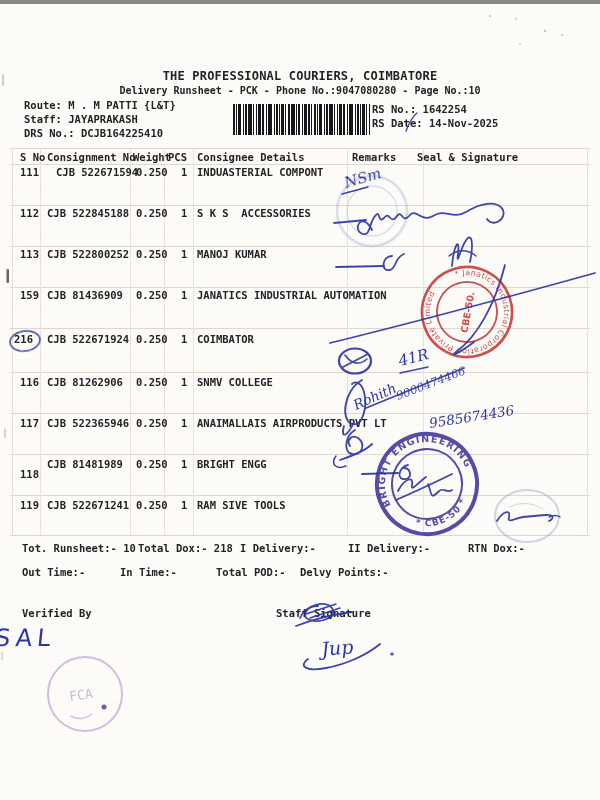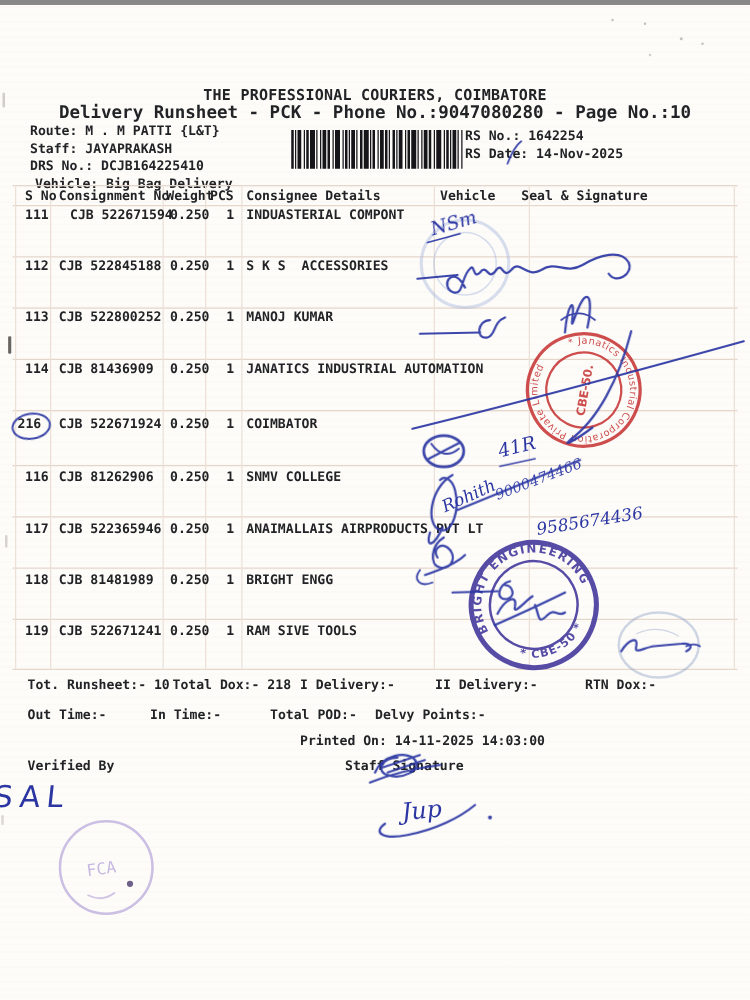--- a/index.html
+++ b/index.html
@@ -5,37 +5,36 @@
   html,body { margin:0; padding:0; background:#888; }
   .page {
     position:relative; width:600px; height:800px; margin:4px auto;
     background:#fdfcf9;
     background-image: repeating-linear-gradient(0deg, rgba(120,90,70,0.015) 0 1px, transparent 1px 6px);
     overflow:hidden;
     font-family:"DejaVu Sans Mono", monospace;
   }
   .t { position:absolute; font-weight:bold; font-size:10.5px; color:#222326; white-space:pre; line-height:13px; }
   .title { font-size:12px; letter-spacing:0.2px; left:0; right:0; text-align:center; }
-  .sub   { font-size:14px; left:0; right:0; text-align:center; }
+  .sub   { font-size:10px; left:0; right:0; text-align:center; }
   .hline { position:absolute; height:1px; background:#e5d6cb; }
   .vline { position:absolute; width:1px; background:#ece0d7; }
   .ink { position:absolute; left:0; top:0; pointer-events:none; }
 </style>
 </head>
 <body>
 
 <div class="page">
 
   <div class="t title" style="top:66px">THE PROFESSIONAL COURIERS, COIMBATORE</div>
   <div class="t sub" style="top:80px">Delivery Runsheet - PCK - Phone No.:9047080280 - Page No.:10</div>
 
   <div class="t" style="left:24px;top:95px">Route: M . M PATTI {L&amp;T}</div>
   <div class="t" style="left:24px;top:109px">Staff: JAYAPRAKASH</div>
   <div class="t" style="left:24px;top:123px">DRS No.: DCJB164225410</div>
-  <div class="t" style="left:28px;top:137px">Vehicle: Big Bag Delivery</div>
 
   <svg class="ink" style="left:232px;top:99px" width="140" height="33" viewBox="0 0 140 33">
     <path d="M1 16.5 H138" stroke="#15151a" stroke-width="31" stroke-dasharray="2 1 1 1 3 2 1 1 2 1 4 1 1 2 1 1 3 1 2 2 1 1 4 2 1 1 2 1 1 1 3 1 1 2 2 1 4 1 1 1 2 2 1 1 3 1 2 1 1 2"></path>
   </svg>
 
   <div class="t" style="left:372px;top:99px">RS No.: 1642254</div>
   <div class="t" style="left:372px;top:113px">RS Date: 14-Nov-2025</div>
 
   <div class="hline" style="left:10px;top:144px;width:580px"></div>
   <div class="hline" style="left:10px;top:160px;width:580px"></div>
@@ -56,21 +55,21 @@
   <div class="vline" style="left:347px;top:144px;height:387px"></div>
   <div class="vline" style="left:423px;top:144px;height:387px"></div>
   <div class="vline" style="left:587px;top:144px;height:387px"></div>
 
   <div>
     <span class="t" style="left:20px;top:147px">S No</span>
     <span class="t" style="left:47px;top:147px">Consignment No</span>
     <span class="t" style="left:133px;top:147px">Weight</span>
     <span class="t" style="left:168px;top:147px">PCS</span>
     <span class="t" style="left:197px;top:147px">Consignee Details</span>
-    <span class="t" style="left:352px;top:147px">Vehicle</span>
+    <span class="t" style="left:352px;top:147px">Remarks</span>
     <span class="t" style="left:417px;top:147px">Seal &amp; Signature</span>
   </div>
 
   <div>
     <span class="t" style="left:20px;top:162px">111</span>
     <span class="t" style="left:56px;top:162px">CJB 522671594</span>
     <span class="t" style="left:136px;top:162px">0.250</span>
     <span class="t" style="left:181px;top:162px">1</span>
     <span class="t" style="left:197px;top:162px">INDUASTERIAL COMPONT</span>
   </div>
@@ -82,21 +81,21 @@
     <span class="t" style="left:197px;top:203px">S K S  ACCESSORIES</span>
   </div>
   <div>
     <span class="t" style="left:20px;top:244px">113</span>
     <span class="t" style="left:47px;top:244px">CJB 522800252</span>
     <span class="t" style="left:136px;top:244px">0.250</span>
     <span class="t" style="left:181px;top:244px">1</span>
     <span class="t" style="left:197px;top:244px">MANOJ KUMAR</span>
   </div>
   <div>
-    <span class="t" style="left:20px;top:285px">114</span>
+    <span class="t" style="left:20px;top:285px">159</span>
     <span class="t" style="left:47px;top:285px">CJB 81436909</span>
     <span class="t" style="left:136px;top:285px">0.250</span>
     <span class="t" style="left:181px;top:285px">1</span>
     <span class="t" style="left:197px;top:285px">JANATICS INDUSTRIAL AUTOMATION</span>
   </div>
   <div>
     <span class="t" style="left:14px;top:329px">216</span>
     <span class="t" style="left:47px;top:329px">CJB 522671924</span>
     <span class="t" style="left:136px;top:329px">0.250</span>
     <span class="t" style="left:181px;top:329px">1</span>
@@ -110,21 +109,21 @@
     <span class="t" style="left:197px;top:372px">SNMV COLLEGE</span>
   </div>
   <div>
     <span class="t" style="left:20px;top:413px">117</span>
     <span class="t" style="left:47px;top:413px">CJB 522365946</span>
     <span class="t" style="left:136px;top:413px">0.250</span>
     <span class="t" style="left:181px;top:413px">1</span>
     <span class="t" style="left:197px;top:413px">ANAIMALLAIS AIRPRODUCTS PVT LT</span>
   </div>
   <div>
-    <span class="t" style="left:20px;top:454px">118</span>
+    <span class="t" style="left:20px;top:464px">118</span>
     <span class="t" style="left:47px;top:454px">CJB 81481989</span>
     <span class="t" style="left:136px;top:454px">0.250</span>
     <span class="t" style="left:181px;top:454px">1</span>
     <span class="t" style="left:197px;top:454px">BRIGHT ENGG</span>
   </div>
   <div>
     <span class="t" style="left:20px;top:495px">119</span>
     <span class="t" style="left:47px;top:495px">CJB 522671241</span>
     <span class="t" style="left:136px;top:495px">0.250</span>
     <span class="t" style="left:181px;top:495px">1</span>
@@ -135,21 +134,20 @@
   <span class="t" style="left:138px;top:538px">Total Dox:- 218</span>
   <span class="t" style="left:240px;top:538px">I Delivery:-</span>
   <span class="t" style="left:348px;top:538px">II Delivery:-</span>
   <span class="t" style="left:468px;top:538px">RTN Dox:-</span>
 
   <span class="t" style="left:22px;top:562px">Out Time:-</span>
   <span class="t" style="left:120px;top:562px">In Time:-</span>
   <span class="t" style="left:216px;top:562px">Total POD:-</span>
   <span class="t" style="left:300px;top:562px">Delvy Points:-</span>
 
-  <span class="t" style="left:240px;top:583px">Printed On: 14-11-2025 14:03:00</span>
 
   <span class="t" style="left:22px;top:603px">Verified By</span>
   <span class="t" style="left:276px;top:603px">Staff Signature</span>
 
   <svg class="ink" width="600" height="800" viewBox="0 0 600 800">
     <defs>
       <path id="jring" d="M 467 271 a 37 37 0 1 1 -0.05 0"></path>
       <path id="btop" d="M 385 480 A 42 42 0 0 1 469 480"></path>
       <path id="bbot" d="M 383 478 A 44 44 0 0 0 471 478"></path>
     </defs>

